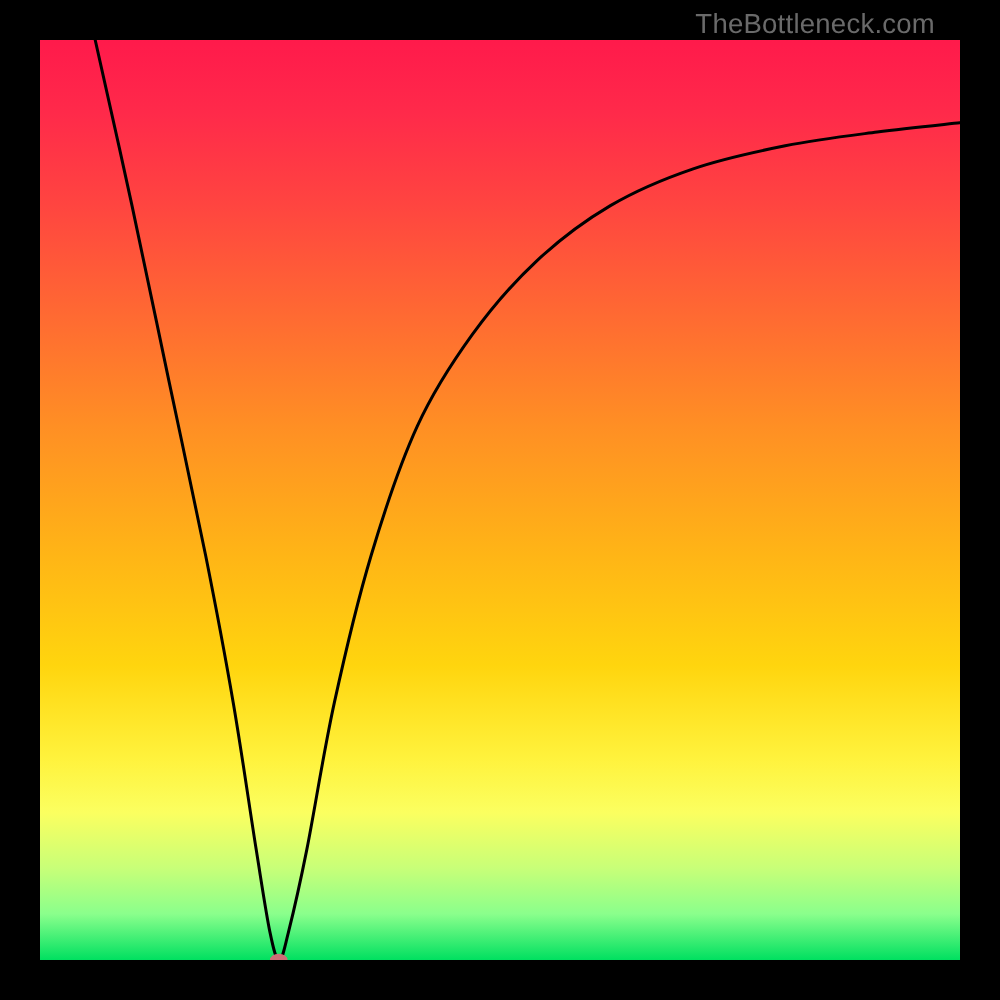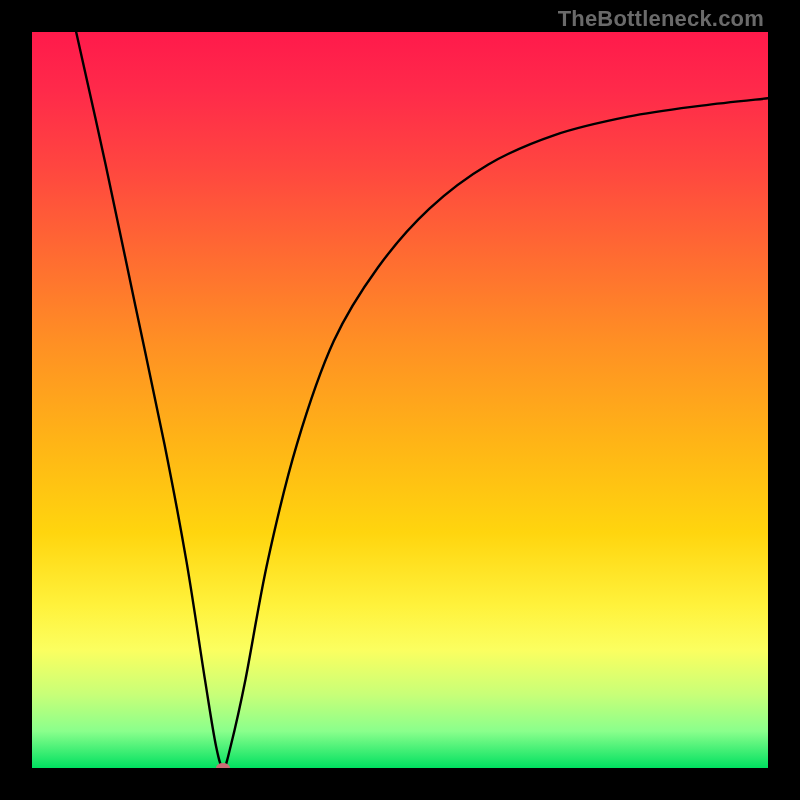--- a/index.html
+++ b/index.html
@@ -45,23 +45,23 @@
       #fff23c 78%,
       #fbff60 84%,
       #c8ff78 90%,
       #8aff8c 95%,
       #00e060 100%
     );
   }
   .watermark {
     position: absolute;
     top: 6px;
-    right: 36px;
+    right: 52px;
     font-size: 22px;
-    font-weight: 700;
+    font-weight: 400;
     color: #6a6a6a;
     letter-spacing: 0.2px;
   }
   .curve {
     position: absolute;
     top: 0;
     left: 0;
     width: 100%;
     height: 100%;
   }

